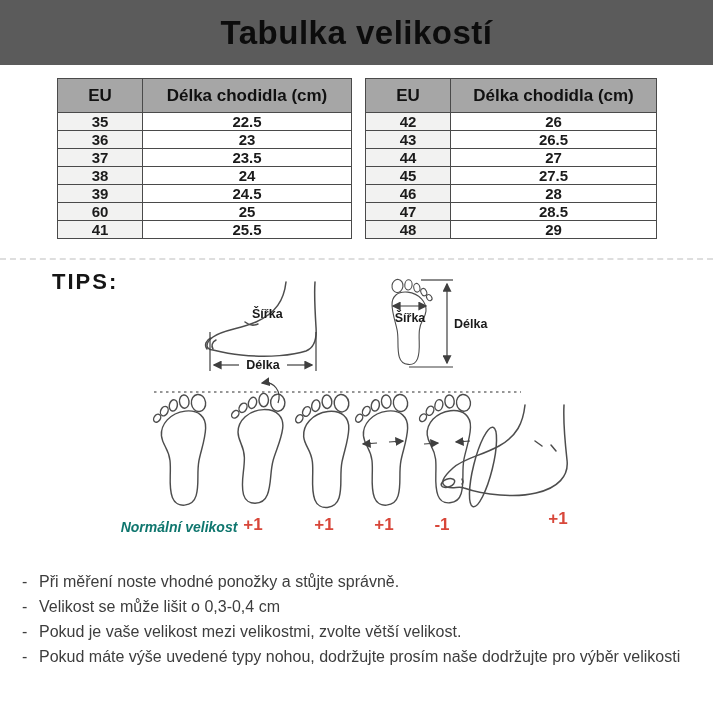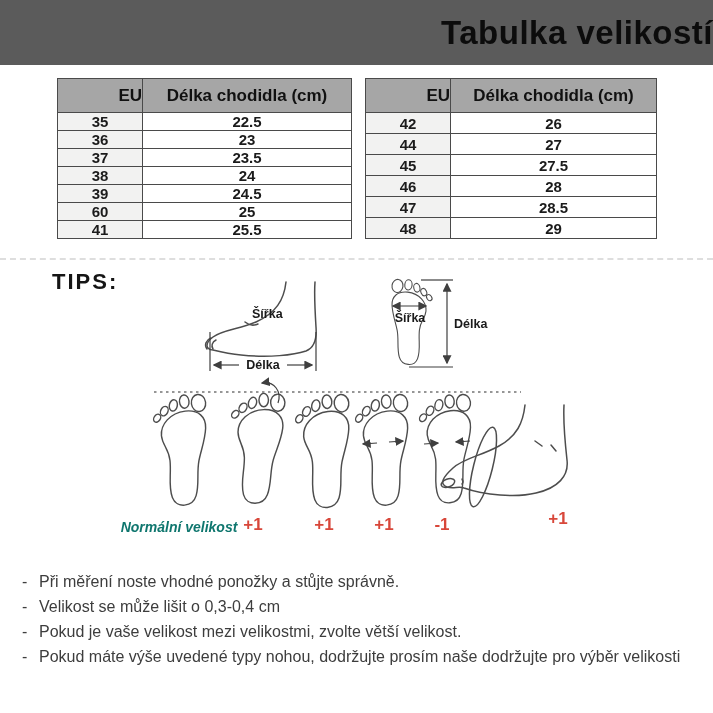--- a/index.html
+++ b/index.html
@@ -4,41 +4,41 @@
 <style>
   * { margin:0; padding:0; box-sizing:border-box; }
   html,body { background:#ffffff; }
   body {
     width:713px; height:713px; overflow:hidden; position:relative;
     font-family:"Liberation Sans", sans-serif;
   }
   
   .banner {
     height:65px; background:#5b5b5b;
-    display:flex; align-items:center; justify-content:flex-end;
+    display:flex; align-items:center; justify-content:center;
   }
   .banner h1 {
     font-size:33px; font-weight:700; color:#0c0c0c; letter-spacing:.5px;
   }
   
   .tables {
     display:flex; justify-content:space-between;
     padding:13px 56px 0 57px;
   }
   table.size-table { border-collapse:collapse; background:#fff; }
   table.size-table.left  { width:295px; }
   table.size-table.right { width:292px; }
   .size-table th, .size-table td {
     border:1px solid #4a4a4a; text-align:center;
     font-weight:700; color:#1b1b1b;
   }
   .size-table th { background:#a6a6a6; height:34px; font-size:17px; color:#111; }
   .size-table td { height:14px; font-size:15px; }
   .size-table td.eu { width:85px; background:#f2f2f1; }
-  .size-table th.eu { width:85px;text-align:right; }
+  .size-table th.eu { width:85px; }
   
   .separator {
     border:none; border-top:2px dashed #dedede; margin-top:19px;
   }
   
   .tips { position:relative; height:293px;margin-left:31px; }
   .tips-heading {
     position:absolute; left:21px; top:9px;
     font-size:22px; font-weight:700; letter-spacing:2px; color:#151515;
   }
@@ -116,20 +116,24 @@
     <thead>
       <tr>
         <th class="eu">EU</th>
         <th>Délka chodidla (cm)</th>
       </tr>
     </thead>
     <tbody>
       <tr>
           <td class="eu">42</td>
           <td>26</td>
+        </tr>
+      <tr>
+          <td class="eu">43</td>
+          <td>26.5</td>
         </tr>
       <tr>
           <td class="eu">44</td>
           <td>27</td>
         </tr>
       <tr>
           <td class="eu">45</td>
           <td>27.5</td>
         </tr>
       <tr>

